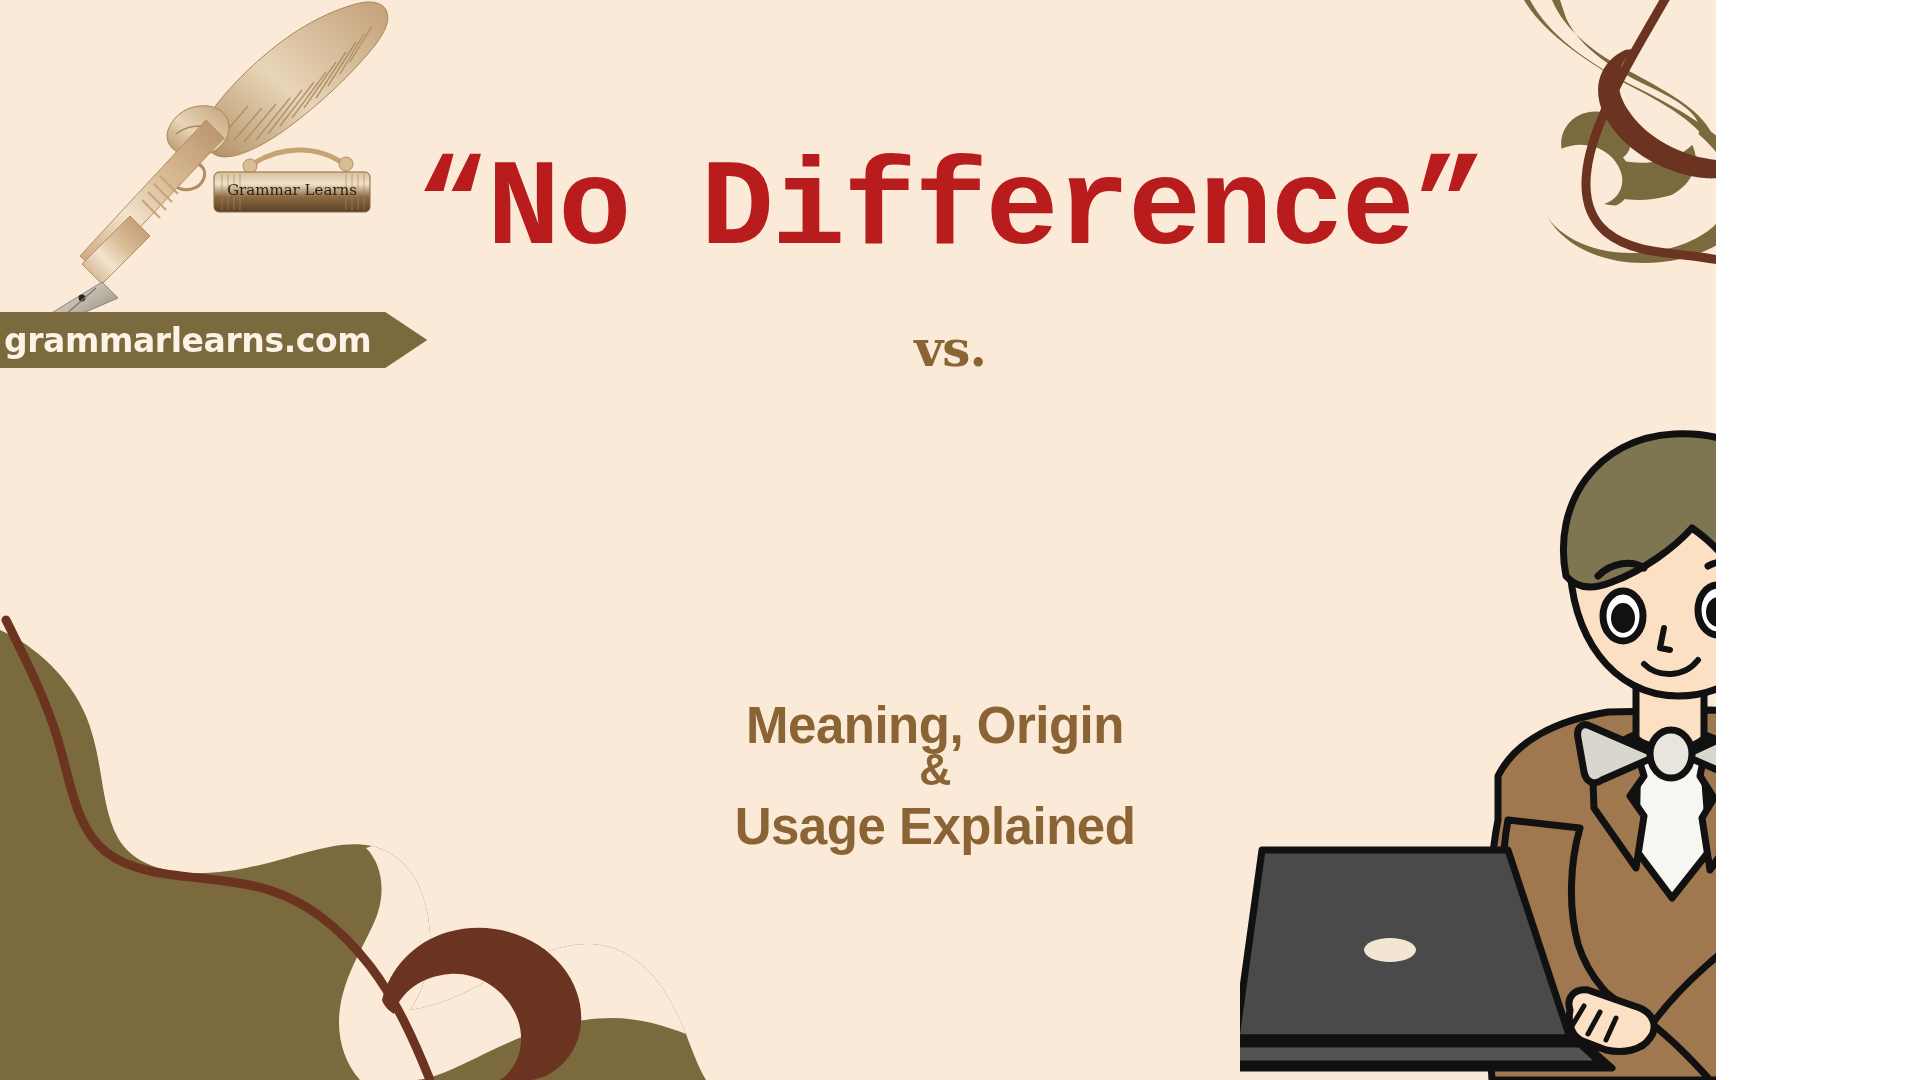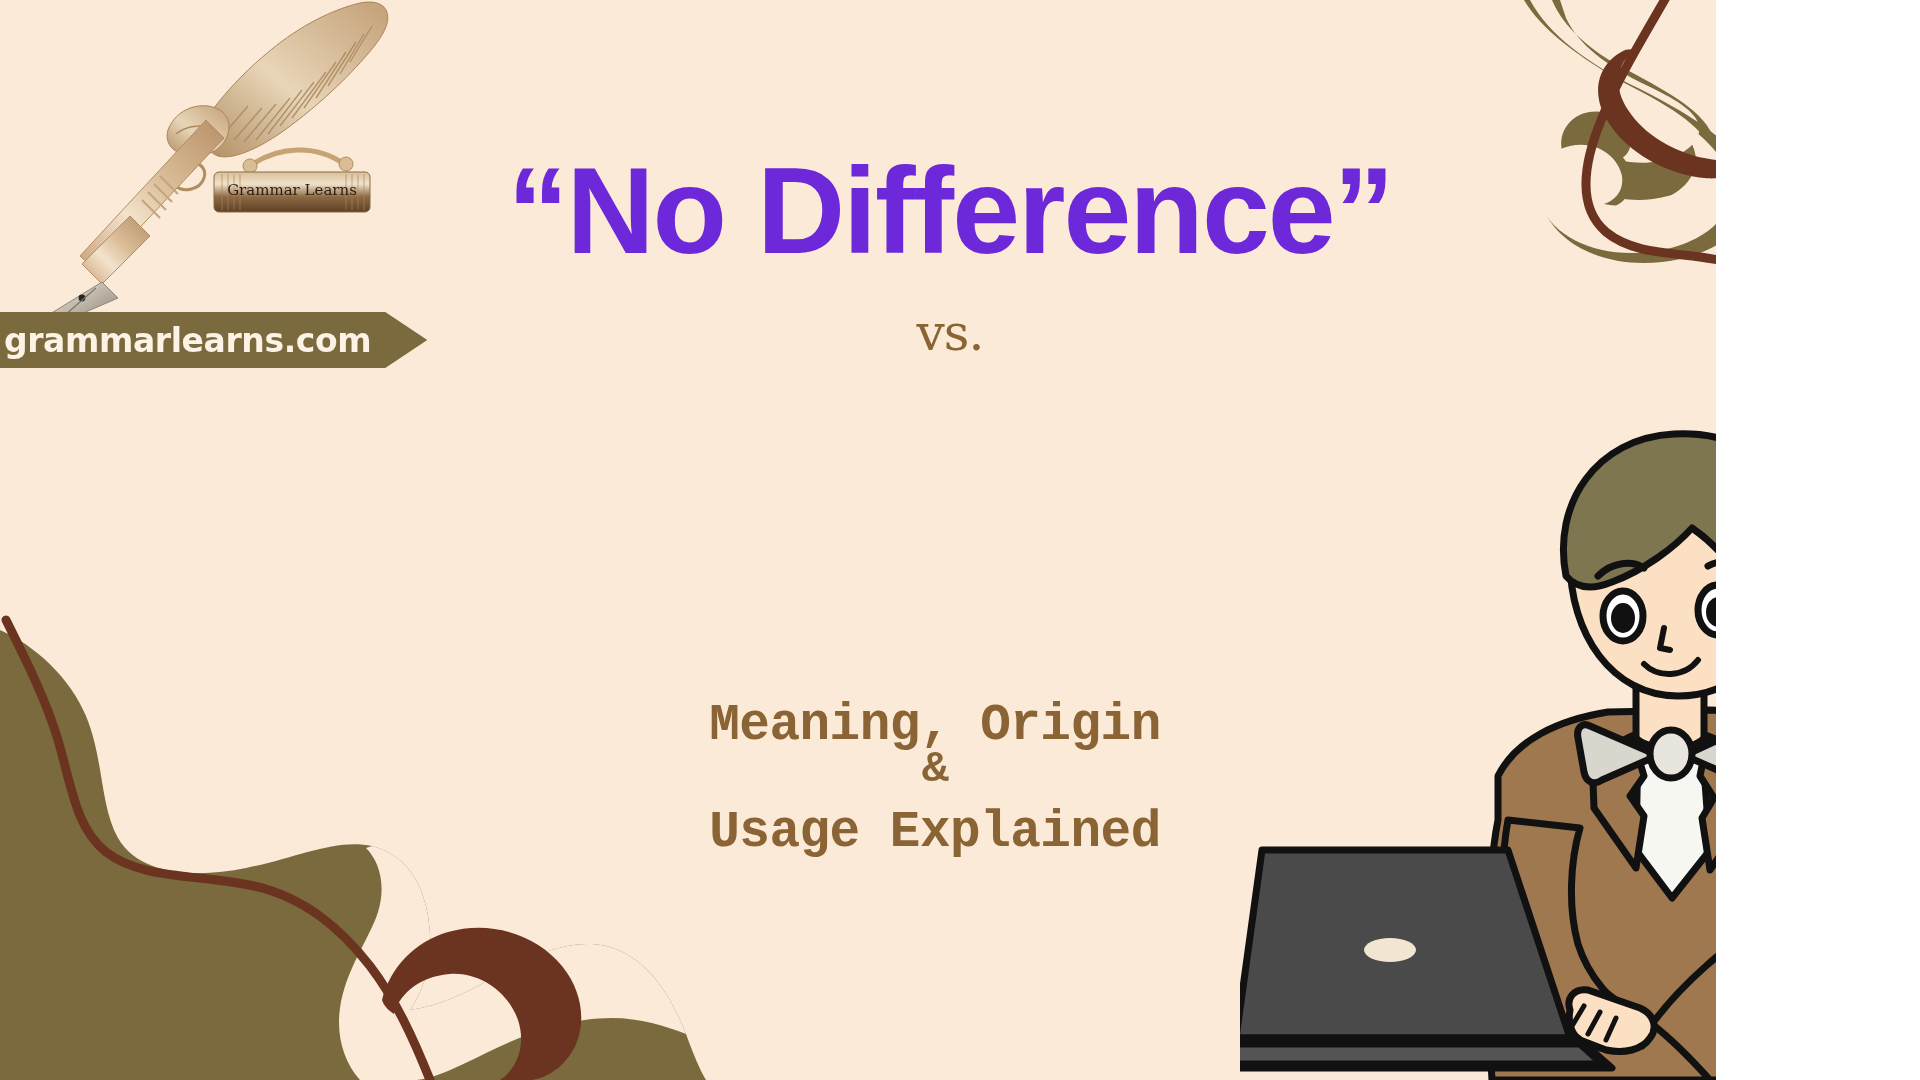--- a/index.html
+++ b/index.html
@@ -55,67 +55,67 @@
 
   
   .headline-block {
     position: absolute;
     left: 360px;
     top: 150px;
     width: 1180px;
     text-align: center;
   }
   .title-line {
-    color: #6d28d9;
-    font-family: Liberation Sans, sans-serif;
+    color: #b91c1c;
+    font-family: Liberation Mono, monospace;
     font-weight: bold;
     font-size: 122px;
     line-height: 1.0;
     letter-spacing: -2px;
     white-space: nowrap;
     margin: 0;
   }
   .title-line.second {
     font-size: 118px;
     margin-left: 10px;
   }
   .vs-line {
     color: #8a6434;
     font-family: "DejaVu Serif", serif;
-    font-weight: normal;
+    font-weight: bold;
     font-size: 50px;
     line-height: 1;
-    margin: 36px 0 30px 0;
+    margin: 52px 0 30px 0;
     letter-spacing: -1px;
   }
 
   
   .subtitle-block {
     position: absolute;
     left: 430px;
     top: 700px;
     width: 1010px;
     text-align: center;
     color: #8a6434;
-    font-family: Liberation Mono, monospace;
+    font-family: Liberation Sans, sans-serif;
     font-weight: bold;
   }
   .sub-line {
     font-size: 51px;
     line-height: 1.02;
     letter-spacing: -0.5px;
     white-space: nowrap;
   }
   .sub-amp {
     font-size: 45px;
     line-height: 0.82;
     letter-spacing: -0.5px;
   }
   .sub-line.last {
-    margin-top: 18px;
+    margin-top: 12px;
   }
 
   
   .person-wrap {
     position: absolute;
     left: 1240px;
     top: 420px;
     width: 680px;
     height: 660px;
   }

